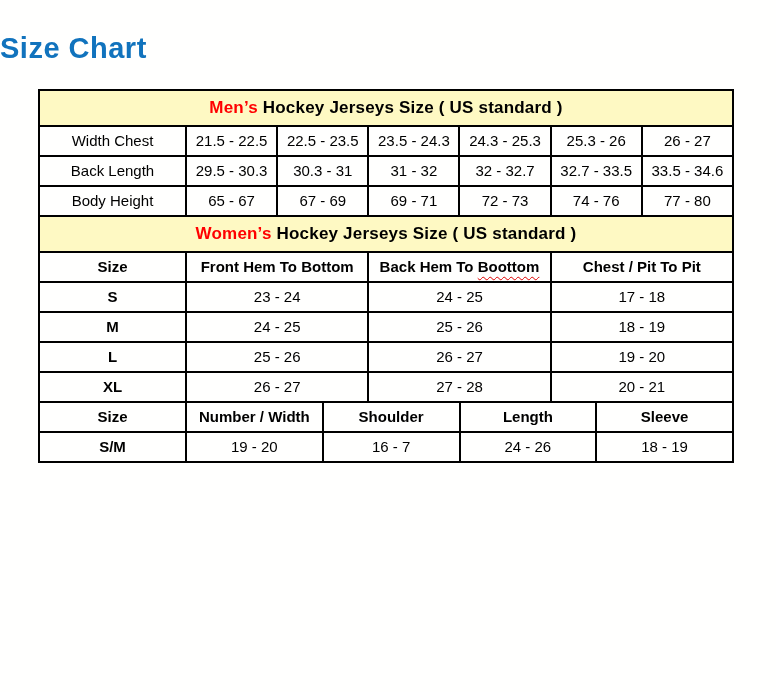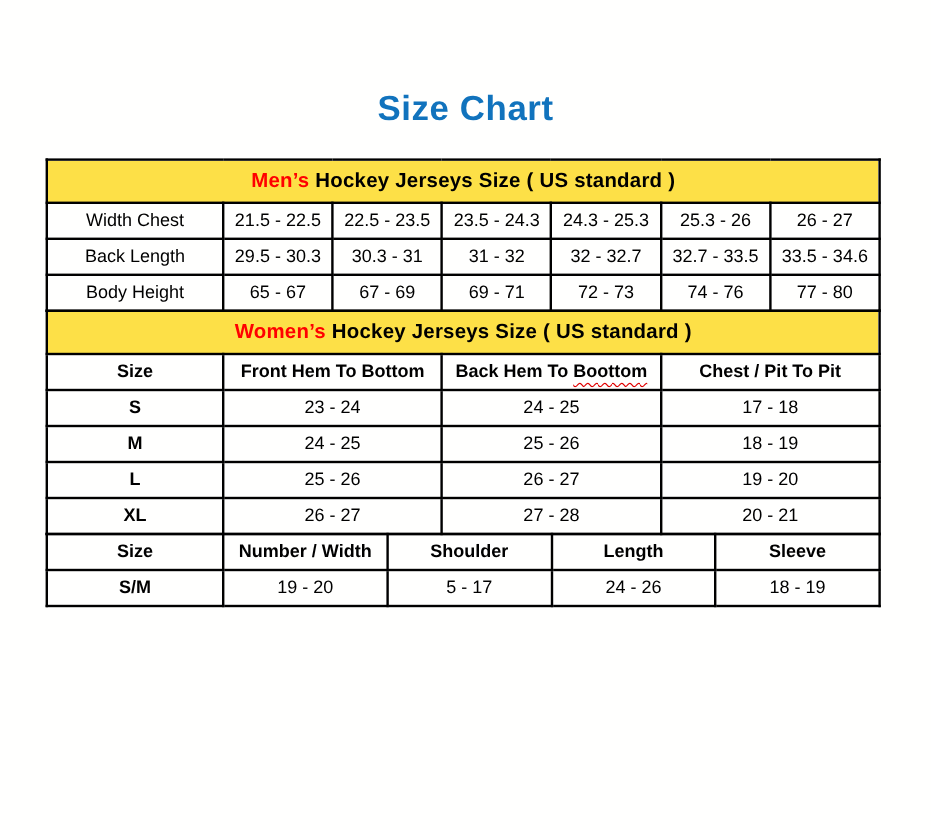--- a/index.html
+++ b/index.html
@@ -7,22 +7,21 @@
     padding: 0;
     width: 776px;
     height: 692px;
     background: #fffffe;
     font-family: "Liberation Sans", sans-serif;
     color: #000;
     overflow: hidden;
   }
   .page-title {
     margin: 0;
-    padding-top: 74px;
-    text-align: center;
+    padding-top: 31px;
     font-size: 29px;
     line-height: 34px;
     font-weight: bold;
     color: #1173bd;
     letter-spacing: 0.5px;
   }
   .tables-wrap {
     width: 696px;
     margin-left: 38px;
     margin-top: 24px;
@@ -41,21 +40,21 @@
     text-align: center;
     vertical-align: middle;
     font-size: 15px;
     line-height: 18px;
     height: 26px;
     padding: 1px 2px;
     overflow: hidden;
     white-space: nowrap;
   }
   .grid tr.band th {
-    background: #fde047;
+    background: #fef9c3;
     height: 32px;
     font-size: 17px;
     font-weight: bold;
     letter-spacing: 0.2px;
   }
   .grid .highlight { color: #ff0000; }
   .grid tr.head th { font-weight: bold; }
   .grid td { font-weight: normal; }
   .grid td.row-label-bold { font-weight: bold; }
   .misspelled {
@@ -172,20 +171,20 @@
     <tr class="head">
       <th>Size</th>
       <th>Number / Width</th>
       <th>Shoulder</th>
       <th>Length</th>
       <th>Sleeve</th>
     </tr>
     <tr>
       <td class="row-label-bold">S/M</td>
       <td>19 - 20</td>
-      <td>5 - 17</td>
+      <td>16 - 7</td>
       <td>24 - 26</td>
       <td>18 - 19</td>
     </tr>
   </tbody>
     </table>
 
 </div>
 
 </body></html>

